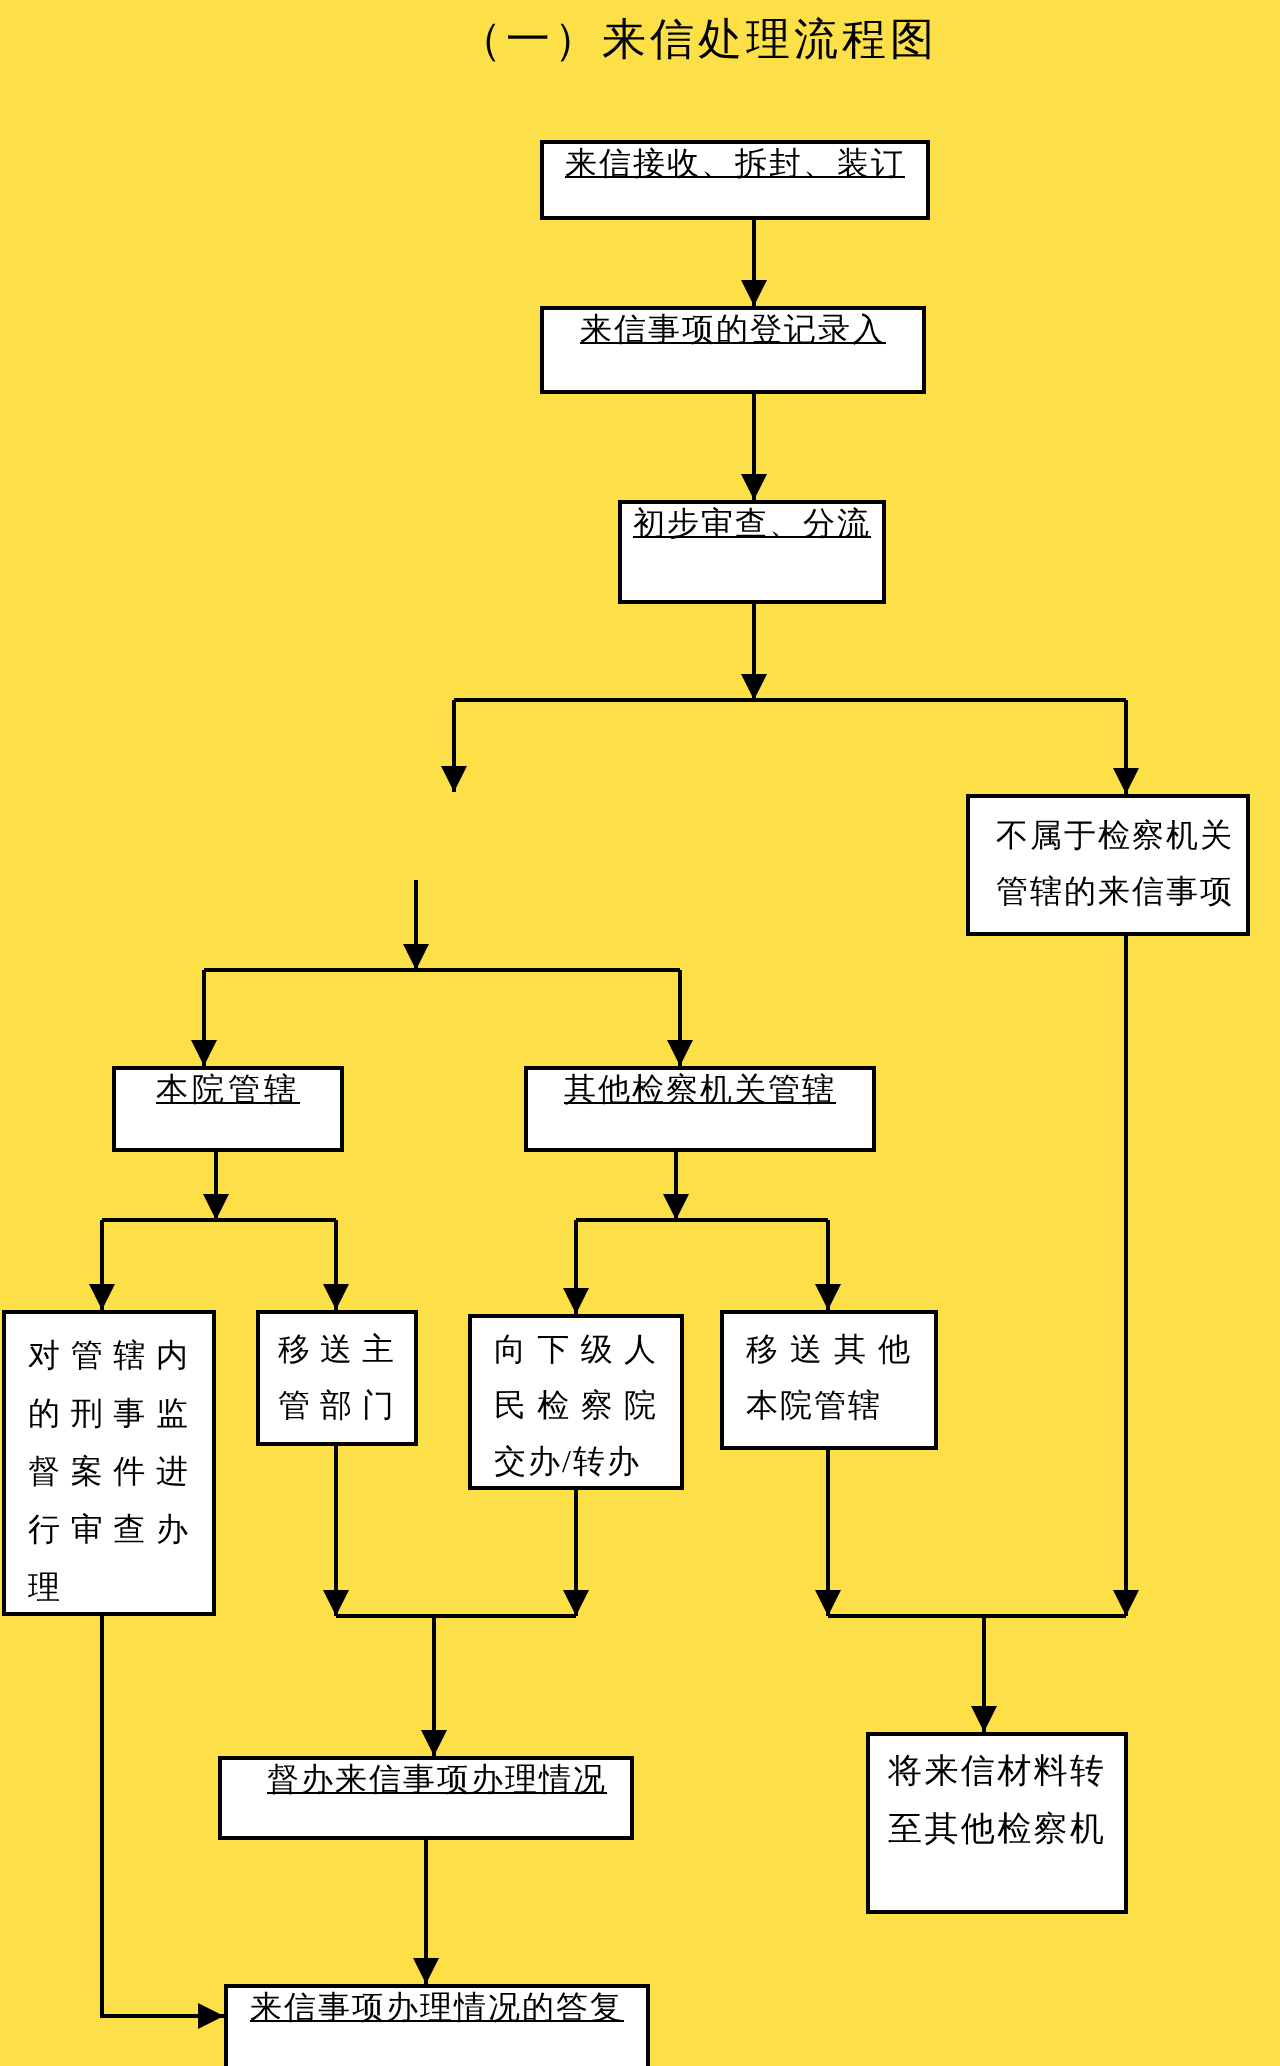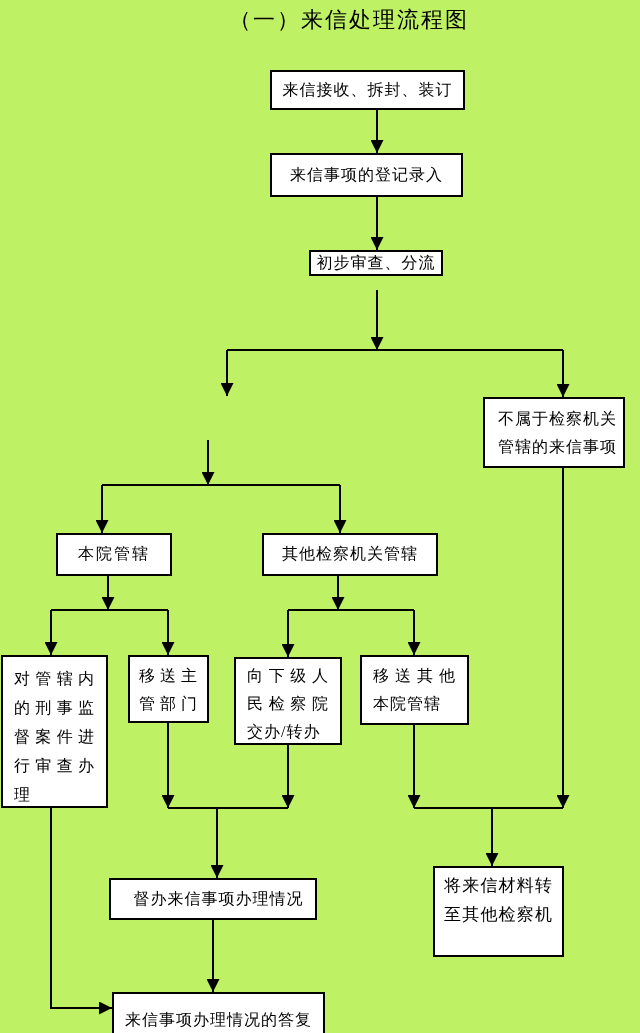--- a/index.html
+++ b/index.html
@@ -1,31 +1,31 @@
 <!DOCTYPE html>
 <html><head>
 <meta charset="utf-8">
 <style>
   html,body{margin:0;padding:0;background:#ffffff;}
   .stage{
-    position:relative;width:640px;height:1033px;background:#bef264;
+    position:relative;width:640px;height:1033px;background:#fde047;
     font-family:"Liberation Serif","DejaVu Serif",serif;color:#000;
     overflow:hidden;
   }
   .title{
     position:absolute;top:5px;left:0;width:100%;
     text-align:center;text-indent:58px;
     font-size:22px;letter-spacing:2px;white-space:nowrap;
   }
   .connectors{position:absolute;left:0;top:0;}
   .node{
     position:absolute;border:2px solid #000;background:#fff;
     box-sizing:border-box;font-size:16px;letter-spacing:1px;
   }
-  .node.one{display:flex;align-items:center;justify-content:center;text-align:center;white-space:nowrap;}
+  .node.one{display:flex;justify-content:center;text-align:center;white-space:nowrap;text-decoration:underline;}
   .node .ln{width:100%;}
   .jline{display:flex;justify-content:space-between;}
   .n-not{padding:6px 13px 0;line-height:28px;}
   .n-g  {padding:7px 11px 0;line-height:29px;}
   .n-h  {padding:5px 9px 0;line-height:28px;}
   .n-i  {padding:3px 11px 0;line-height:28px;}
   .n-j  {padding:5px 11px 0;line-height:28px;}
   .n-l  {padding:3px 9px 0;line-height:29px;font-size:17px;}
 </style>
 </head>
@@ -83,21 +83,21 @@
   </svg>
 
   <div class="node one" style="left:270px;top:70px;width:195px;height:40px;">
     <span class="ln">来信接收、拆封、装订</span>
   </div>
 
   <div class="node one" style="left:270px;top:153px;width:193px;height:44px;">
     <span class="ln">来信事项的登记录入</span>
   </div>
 
-  <div class="node one" style="left:309px;top:250px;width:134px;height:26px;">
+  <div class="node one" style="left:309px;top:250px;width:134px;height:52px;">
     <span class="ln">初步审查、分流</span>
   </div>
 
 
   <div class="node n-not" style="left:483px;top:397px;width:142px;height:71px;">
     <div class="ln jline">
         <span>不</span>
         <span>属</span>
         <span>于</span>
         <span>检</span>

